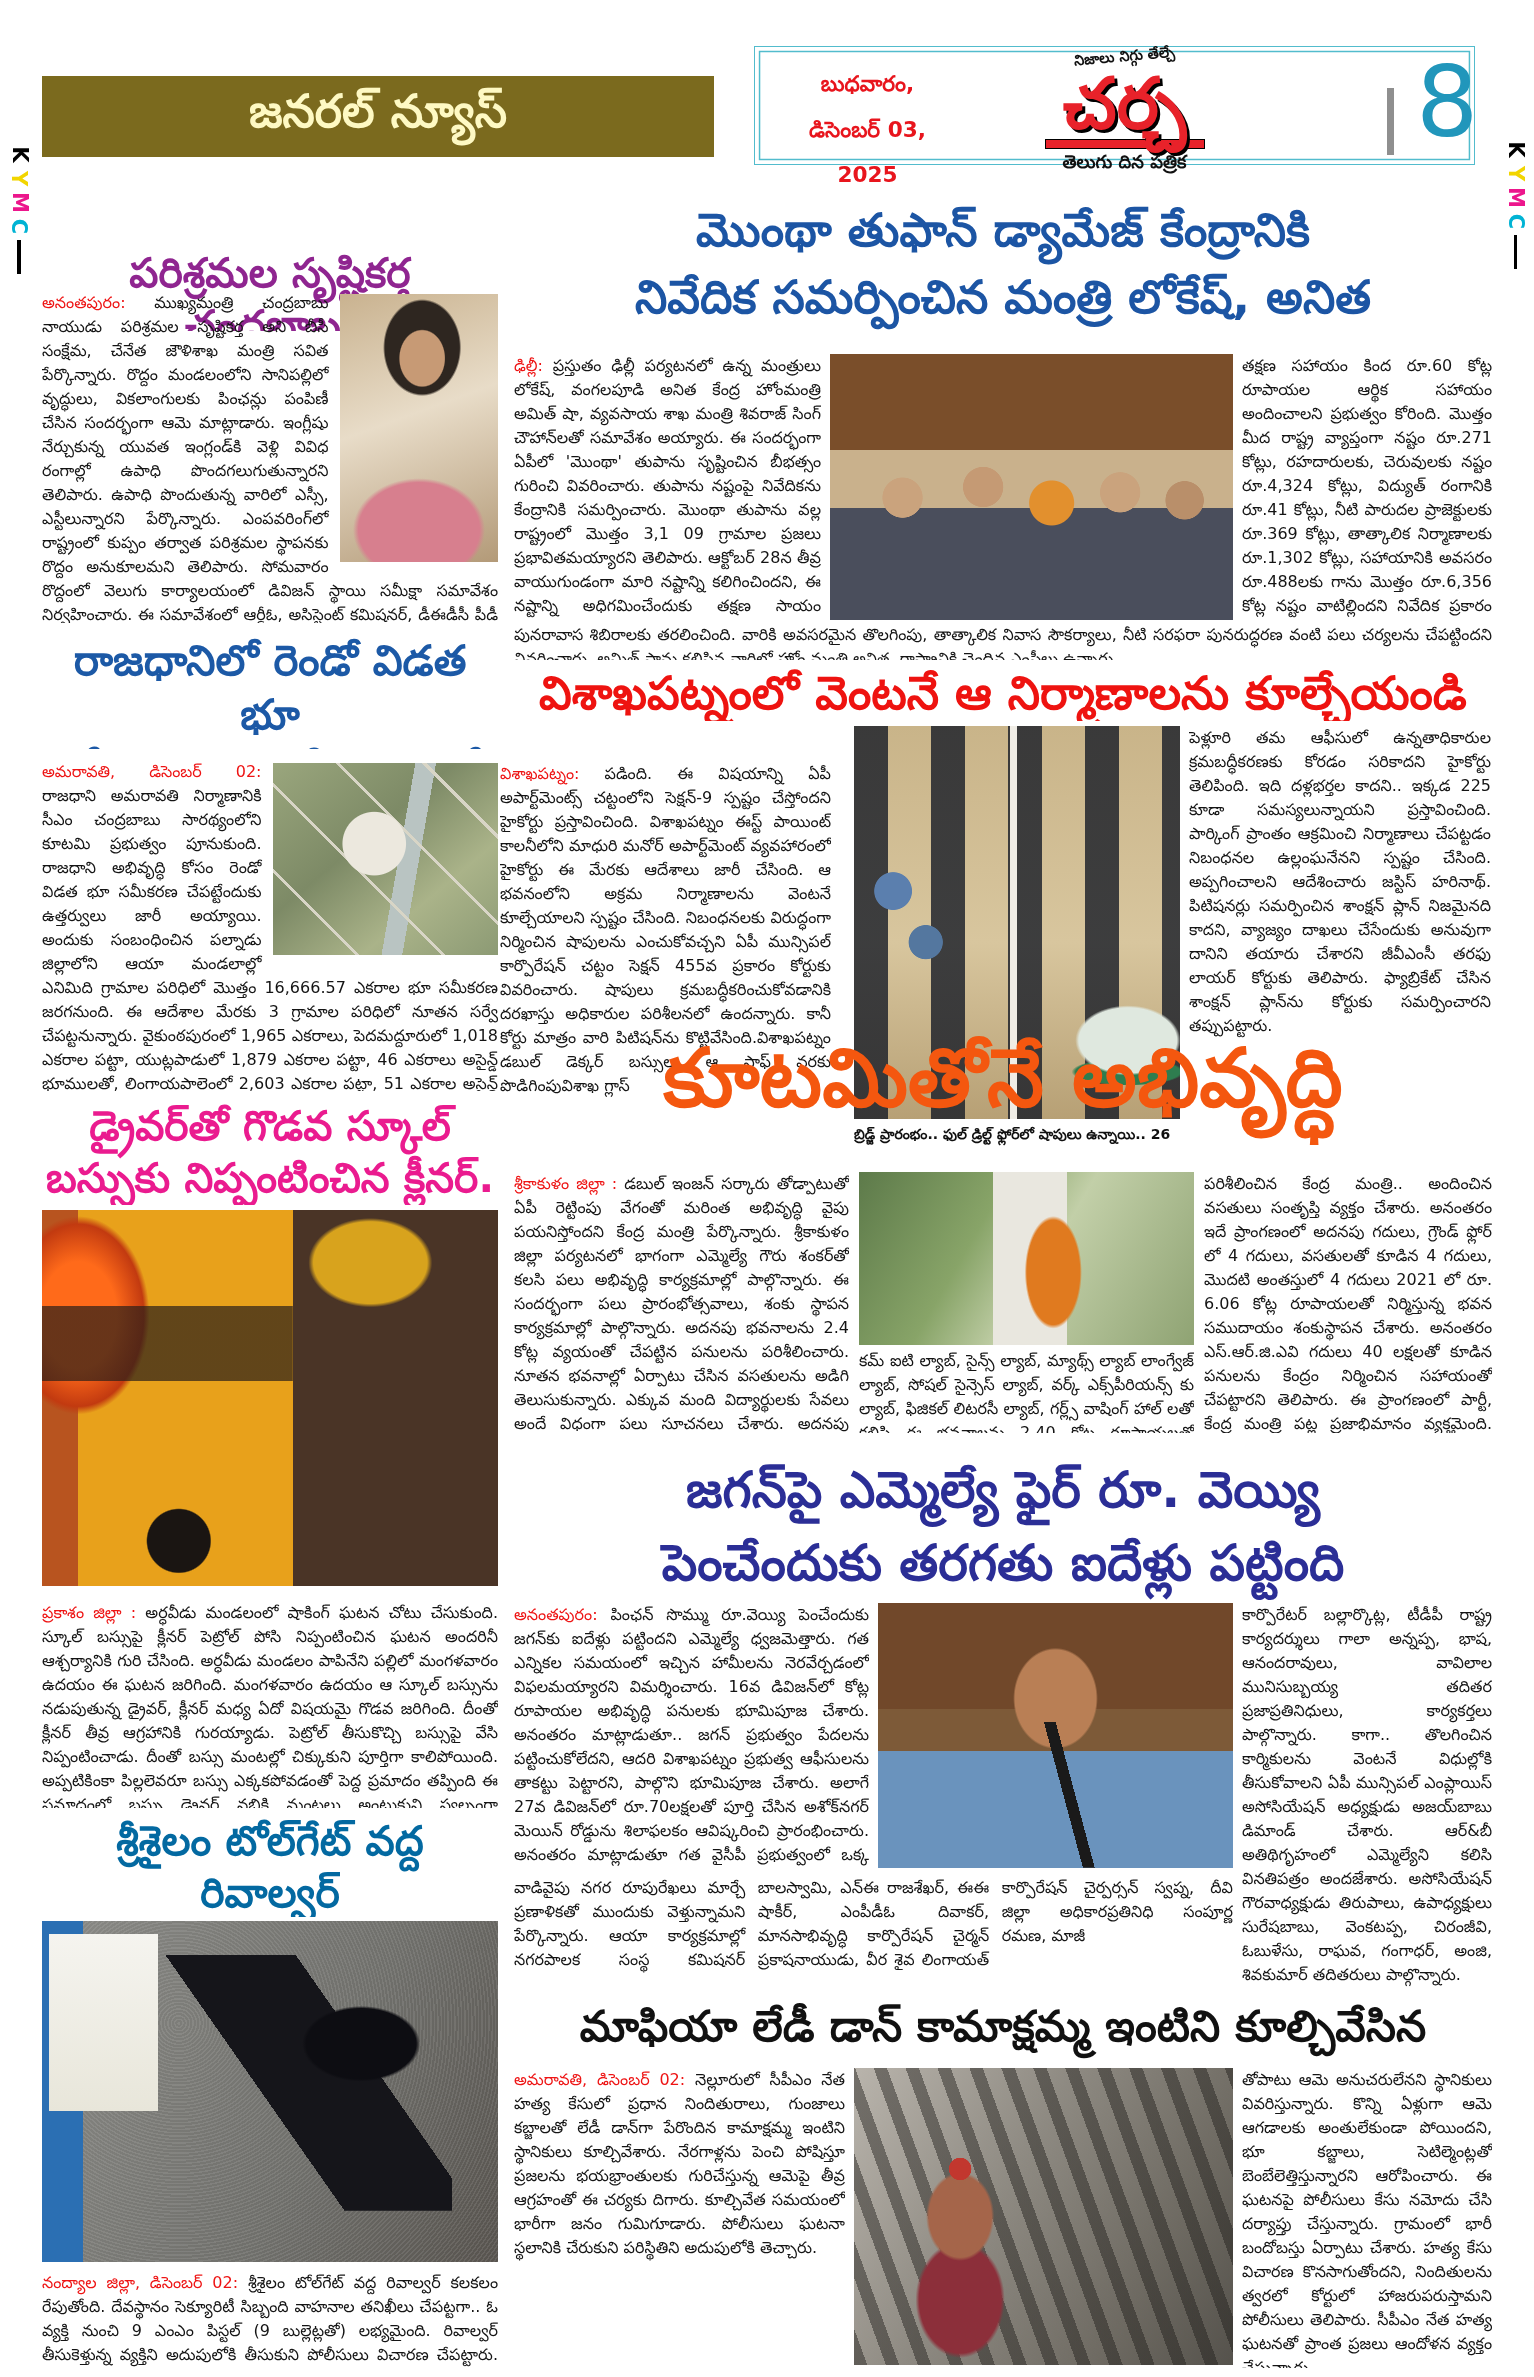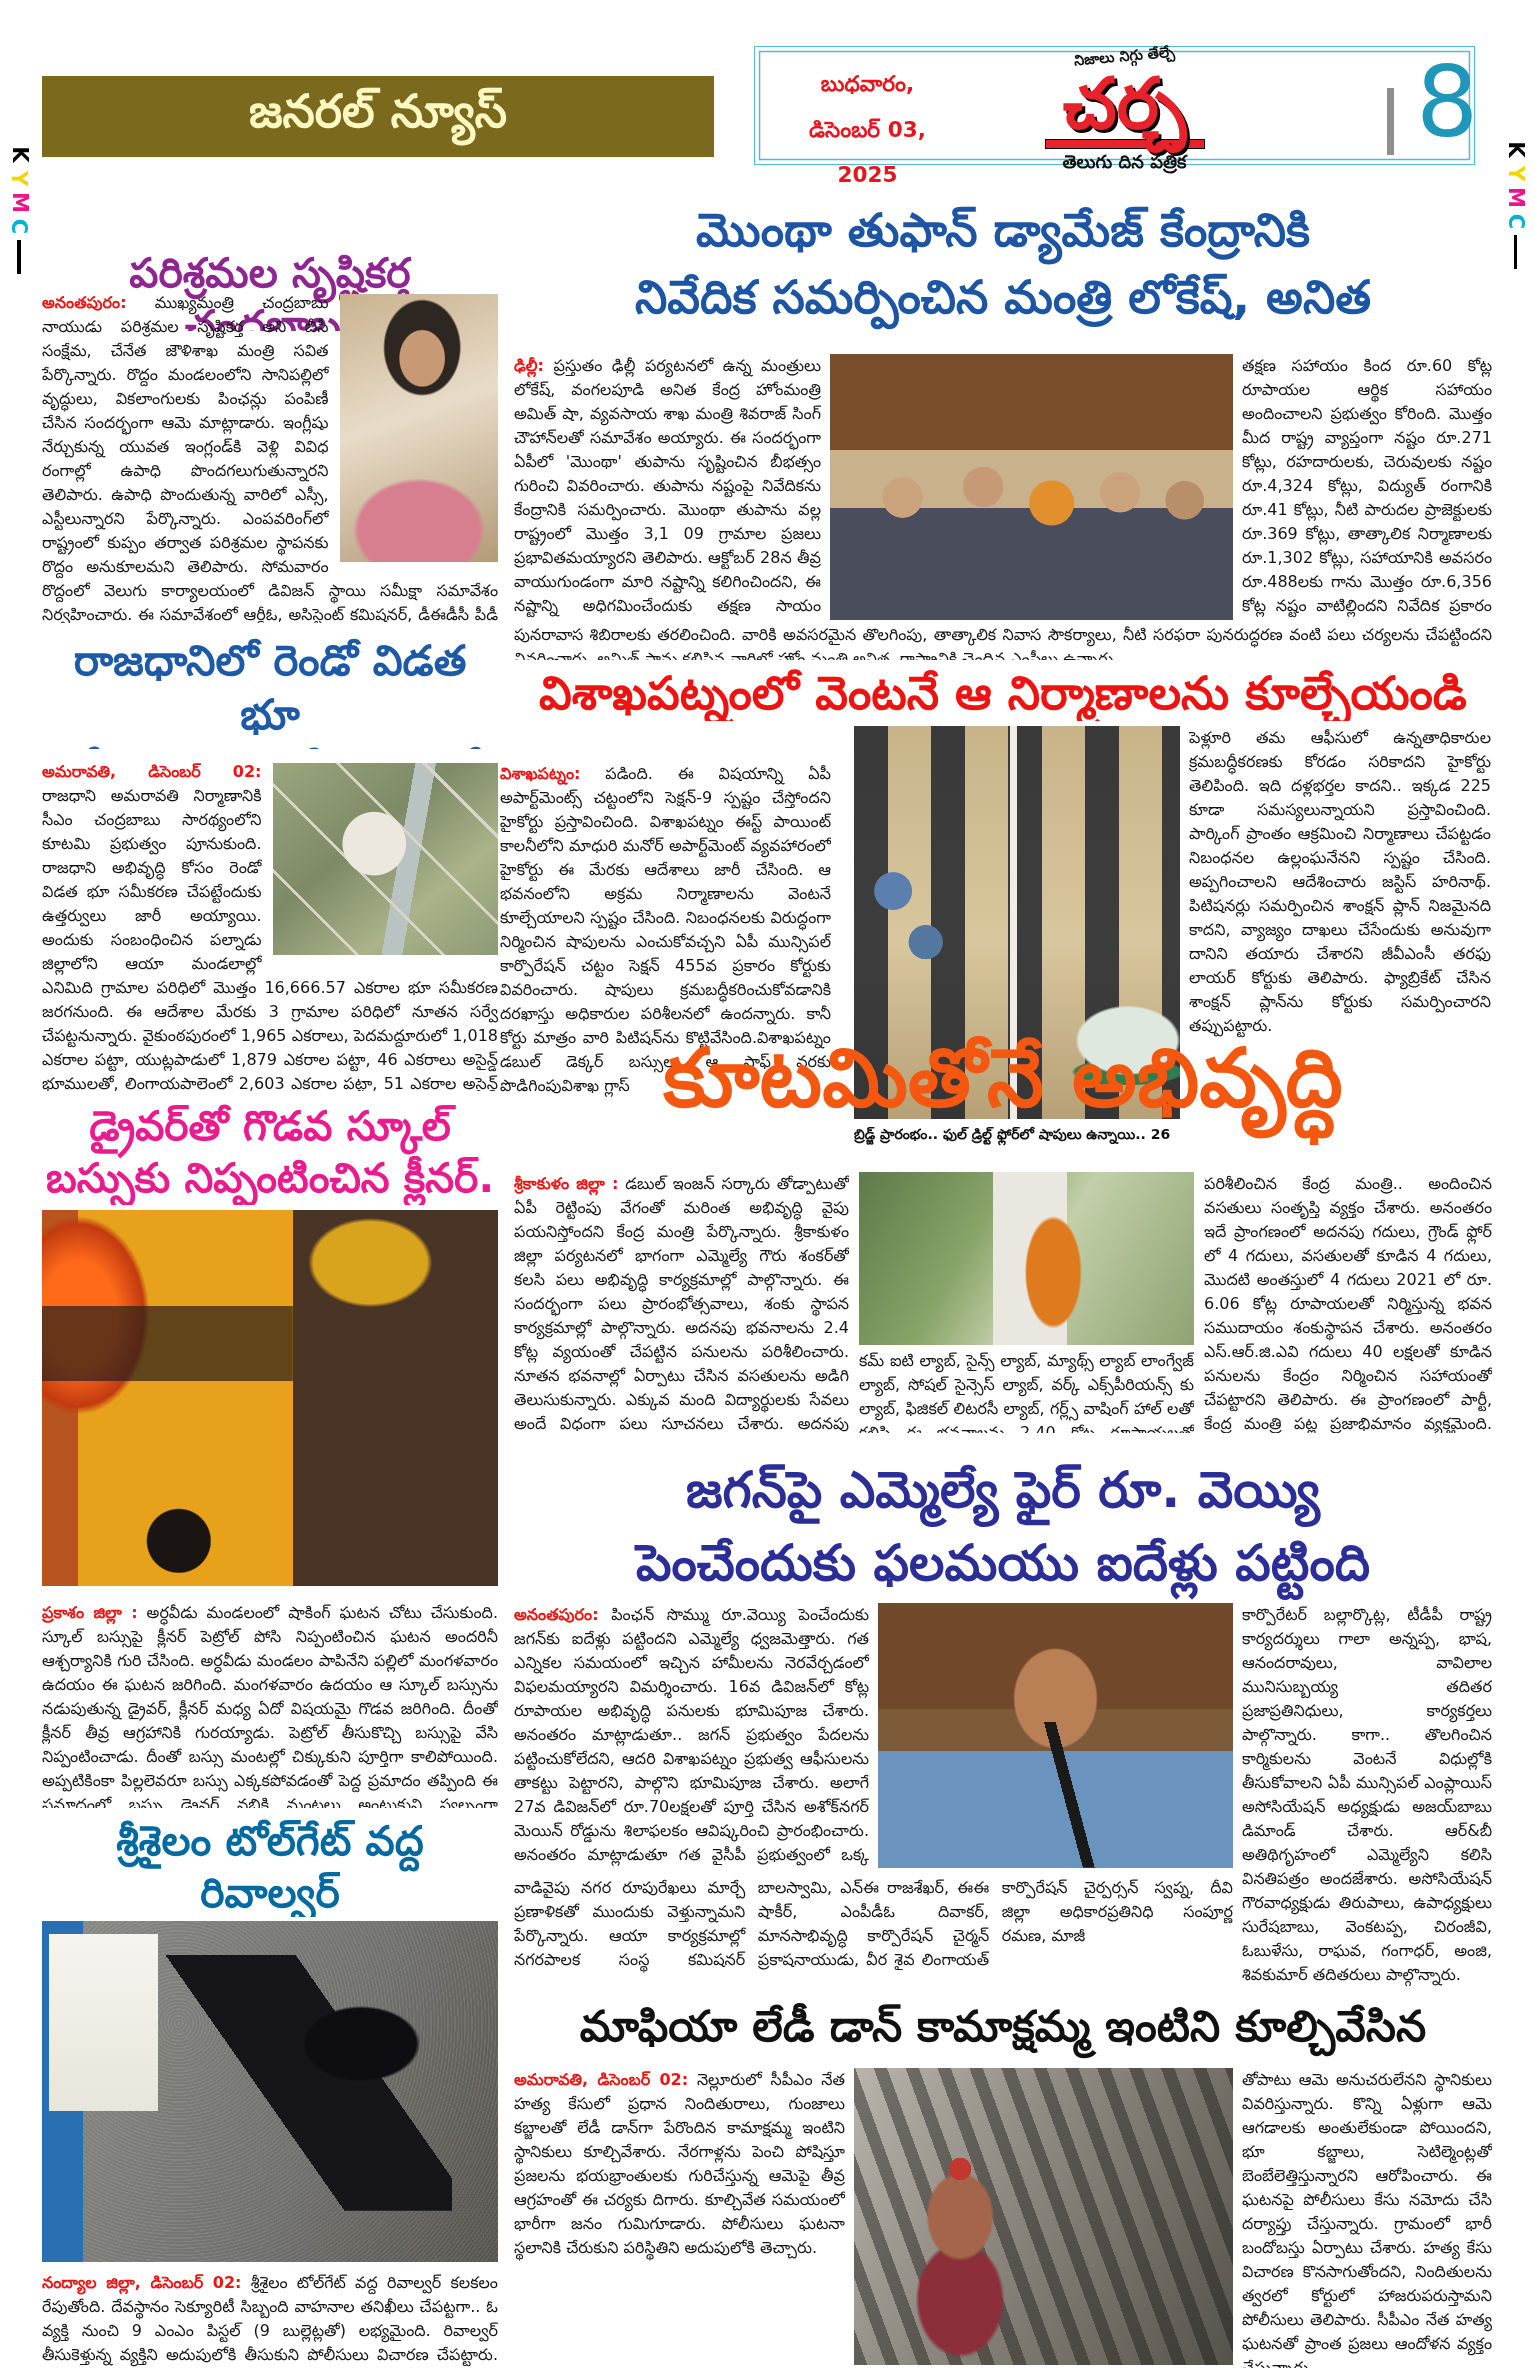--- a/index.html
+++ b/index.html
@@ -30,21 +30,21 @@
   .hl-purple{color:#8f2590;font-size:41px;margin-top:48px;}
   .hl-blue{color:#1c59a6;font-size:42px;}
   .hl-blue-lg{color:#1c55a4;font-size:46px;line-height:1.45;}
   .hl-pink{color:#ea1b8f;font-size:41px;}
   .hl-red{color:#0369a1;font-size:41px;}
   .hl-red-lg{color:#ee1310;font-size:46px;}
   .hl-orange{color:#f4570f;font-size:81px;line-height:1.1;}
   .hl-navy{color:#2b2e96;font-size:50px;line-height:1.45;margin-top:17px;}
   .hl-black{color:#111;font-size:43px;}
   .body-txt{font-size:16px;line-height:1.5;text-align:justify;color:#141414;overflow:hidden;}
-  .dl{color:#ee1414;font-weight:bold;}
+  .dl{color:#ee1414;font-weight:normal;}
   .photo{position:absolute;overflow:hidden;}
   .float-r{float:right;position:relative;margin:2.9px 0 6.7px 11.5px;}
   .cap{font-size:14px;font-weight:bold;color:#101010;line-height:1.3;margin-top:5.8px;text-align:left;}
   .cols3{column-count:3;column-gap:12.5px;}
   
   .ph-woman{background:
      radial-gradient(ellipse 37px 46px at 52% 24%,#c79a75 60%,transparent 63%),
      radial-gradient(ellipse 62px 77px at 52% 20%,#2e2620 60%,transparent 63%),
      radial-gradient(ellipse 110px 86px at 50% 88%,#d77f8e 55%,transparent 60%),
      linear-gradient(160deg,#c9b28f,#e8dcc8 45%,#b39a78);}
@@ -203,21 +203,21 @@
     <span>డబుల్ ఇంజన్ సర్కారు తోడ్పాటుతో ఏపీ రెట్టింపు వేగంతో మరింత అభివృద్ధి వైపు పయనిస్తోందని కేంద్ర మంత్రి పేర్కొన్నారు. శ్రీకాకుళం జిల్లా పర్యటనలో భాగంగా ఎమ్మెల్యే గౌరు శంకర్‌తో కలసి పలు అభివృద్ధి కార్యక్రమాల్లో పాల్గొన్నారు. ఈ సందర్భంగా పలు ప్రారంభోత్సవాలు, శంకు స్థాపన కార్యక్రమాల్లో పాల్గొన్నారు. అదనపు భవనాలను 2.4 కోట్ల వ్యయంతో చేపట్టిన పనులను పరిశీలించారు. నూతన భవనాల్లో ఏర్పాటు చేసిన వసతులను అడిగి తెలుసుకున్నారు. ఎక్కువ మంది విద్యార్థులకు సేవలు అందే విధంగా పలు సూచనలు చేశారు. అదనపు తరగతి గదుల్లో బోధనా గదులు 2, స్మార్ట్ క్లాస్ గదులు 2, కంప్యూటర్ ల్యాబ్</span>
   </div>
   <div class="abs" style="left:859px;top:1172px;width:335px;height:261px;">
     <div class="photo ph-statue" style="position:relative;width:335px;height:173px;"></div>
     <div class="body-txt" style="height:84px;margin-top:3.8px;">కమ్ ఐటి ల్యాబ్, సైన్స్ ల్యాబ్, మ్యాథ్స్ ల్యాబ్ లాంగ్వేజ్ ల్యాబ్, సోషల్ సైన్సెస్ ల్యాబ్, వర్క్ ఎక్స్‌పీరియన్స్ కు ల్యాబ్, ఫిజికల్ లిటరసీ ల్యాబ్, గర్ల్స్ వాషింగ్ హాల్ లతో కలిపి ఈ భవనాలను 2.40 కోట్ల రూపాయలతో నిర్మించారు.భవనంలోని గదులు</div>
   </div>
   <div class="abs body-txt" style="left:1204px;top:1172px;width:288px;height:261px;">పరిశీలించిన కేంద్ర మంత్రి.. అందించిన వసతులు సంతృప్తి వ్యక్తం చేశారు. అనంతరం ఇదే ప్రాంగణంలో అదనపు గదులు, గ్రౌండ్ ఫ్లోర్ లో 4 గదులు, వసతులతో కూడిన 4 గదులు, మొదటి అంతస్తులో 4 గదులు 2021 లో రూ. 6.06 కోట్ల రూపాయలతో నిర్మిస్తున్న భవన సముదాయం శంకుస్థాపన చేశారు. అనంతరం ఎస్.ఆర్.జి.ఎవి గదులు 40 లక్షలతో కూడిన పనులను కేంద్రం నిర్మించిన సహాయంతో చేపట్టారని తెలిపారు. ఈ ప్రాంగణంలో పార్టీ, కేంద్ర మంత్రి పట్ల ప్రజాభిమానం వ్యక్తమైంది. కేంద్ర మంత్రి పర్యటన నేపథ్యంలో నియోజకవర్గ కూటమి శ్రేణులు స్వాగతాలు పలికారు. ఈ సందర్భంగా పలు చోట్ల ఆలయాలను కేంద్ర మంత్రి సందర్శించారు. ఈ పర్యటనలో సంబంధిత అధికారులు, తదితరులు పాల్గొన్నారు.</div>
 
   <div class="abs hl hl-navy" style="left:514px;top:1437px;width:978px;height:156px;">
     <div>జగన్‌పై ఎమ్మెల్యే ఫైర్ రూ. వెయ్యి</div>
-    <div>పెంచేందుకు ఫలమయు ఐదేళ్లు పట్టింది</div>
+    <div>పెంచేందుకు తరగతు ఐదేళ్లు పట్టింది</div>
   </div>
   <div class="abs body-txt" style="left:514px;top:1603px;width:355px;height:265px;">
     <span class="dl">అనంతపురం:</span>
     <span>పింఛన్ సొమ్ము రూ.వెయ్యి పెంచేందుకు జగన్‌కు ఐదేళ్లు పట్టిందని ఎమ్మెల్యే ధ్వజమెత్తారు. గత ఎన్నికల సమయంలో ఇచ్చిన హామీలను నెరవేర్చడంలో విఫలమయ్యారని విమర్శించారు. 16వ డివిజన్‌లో కోట్ల రూపాయల అభివృద్ధి పనులకు భూమిపూజ చేశారు. అనంతరం మాట్లాడుతూ.. జగన్ ప్రభుత్వం పేదలను పట్టించుకోలేదని, ఆదరి విశాఖపట్నం ప్రభుత్వ ఆఫీసులను తాకట్టు పెట్టారని, పాల్గొని భూమిపూజ చేశారు. అలాగే 27వ డివిజన్‌లో రూ.70లక్షలతో పూర్తి చేసిన అశోక్‌నగర్ మెయిన్ రోడ్డును శిలాఫలకం ఆవిష్కరించి ప్రారంభించారు. అనంతరం మాట్లాడుతూ గత వైసీపీ ప్రభుత్వంలో ఒక్క అభివృద్ధి పని కూడా చేయలేదన్నారు.కూటమి వచ్చాక నగరంలో అభివృద్ధి, సంక్షేమం పరుగులు పెడుతున్నామని తెలిపారు. గుంతల రోడ్లను బాగు చేస్తూ.. మురుగు కాలవల నిర్మాణం చేపడుతున్నామని చెప్పారు.</span>
   </div>
   <div class="photo ph-mla" style="left:878px;top:1603px;width:355px;height:265px;"></div>
   <div class="abs body-txt" style="left:1242px;top:1603px;width:250px;height:389px;">కార్పొరేటర్ బల్లార్కొట్ల, టీడీపీ రాష్ట్ర కార్యదర్శులు గాలా అన్నప్ప, భాష, ఆనందరావులు, వావిలాల మునిసుబ్బయ్య తదితర ప్రజాప్రతినిధులు, కార్యకర్తలు పాల్గొన్నారు. కాగా.. తొలగించిన కార్మికులను వెంటనే విధుల్లోకి తీసుకోవాలని ఏపీ మున్సిపల్ ఎంప్లాయిస్ అసోసియేషన్ అధ్యక్షుడు అజయ్‌బాబు డిమాండ్ చేశారు. ఆర్&amp;బీ అతిథిగృహంలో ఎమ్మెల్యేని కలిసి వినతిపత్రం అందజేశారు. అసోసియేషన్ గౌరవాధ్యక్షుడు తిరుపాలు, ఉపాధ్యక్షులు సురేషబాబు, వెంకటప్ప, చిరంజీవి, ఓబుళేసు, రాఘవ, గంగాధర్, అంజి, శివకుమార్ తదితరులు పాల్గొన్నారు.</div>
   <div class="abs body-txt cols3" style="left:514px;top:1876px;width:719px;height:116px;">వాడివైపు నగర రూపురేఖలు మార్చే ప్రణాళికతో ముందుకు వెళ్తున్నామని పేర్కొన్నారు. ఆయా కార్యక్రమాల్లో నగరపాలక సంస్థ కమిషనర్ బాలస్వామి, ఎన్ఈ రాజశేఖర్, ఈఈ షాకీర్, ఎంపీడీఓ దివాకర్, మానసాభివృద్ధి కార్పొరేషన్ చైర్మన్ ప్రకాషనాయుడు, వీర శైవ లింగాయత్ కార్పొరేషన్ చైర్పర్సన్ స్వప్న, దీవి జిల్లా అధికారప్రతినిధి సంపూర్ణ రమణ, మాజీ</div>
 
   <div class="abs hl hl-black" style="left:514px;top:1999px;width:978px;height:61px;">మాఫియా లేడీ డాన్ కామాక్షమ్మ ఇంటిని కూల్చివేసిన స్థానికులు</div>

